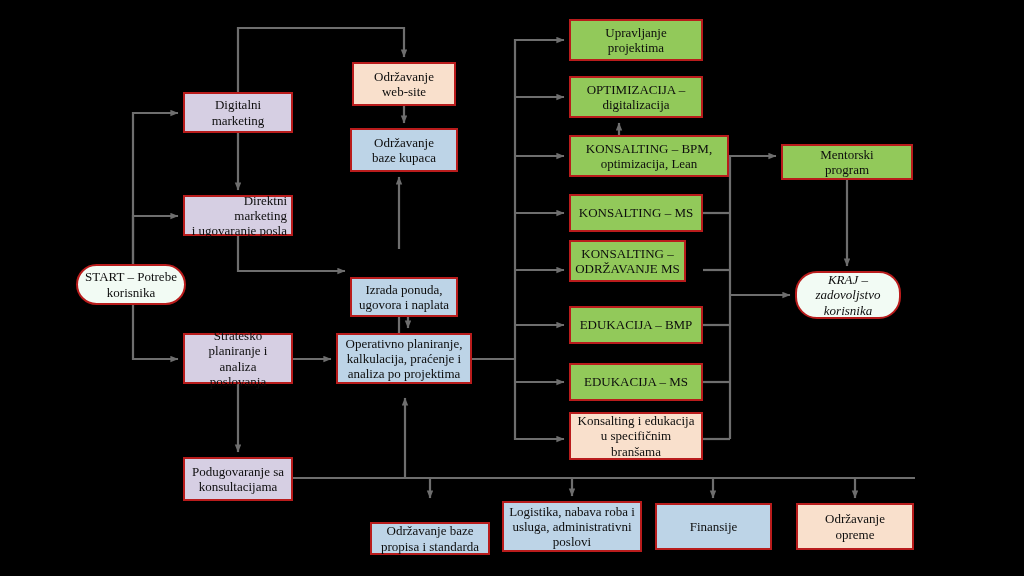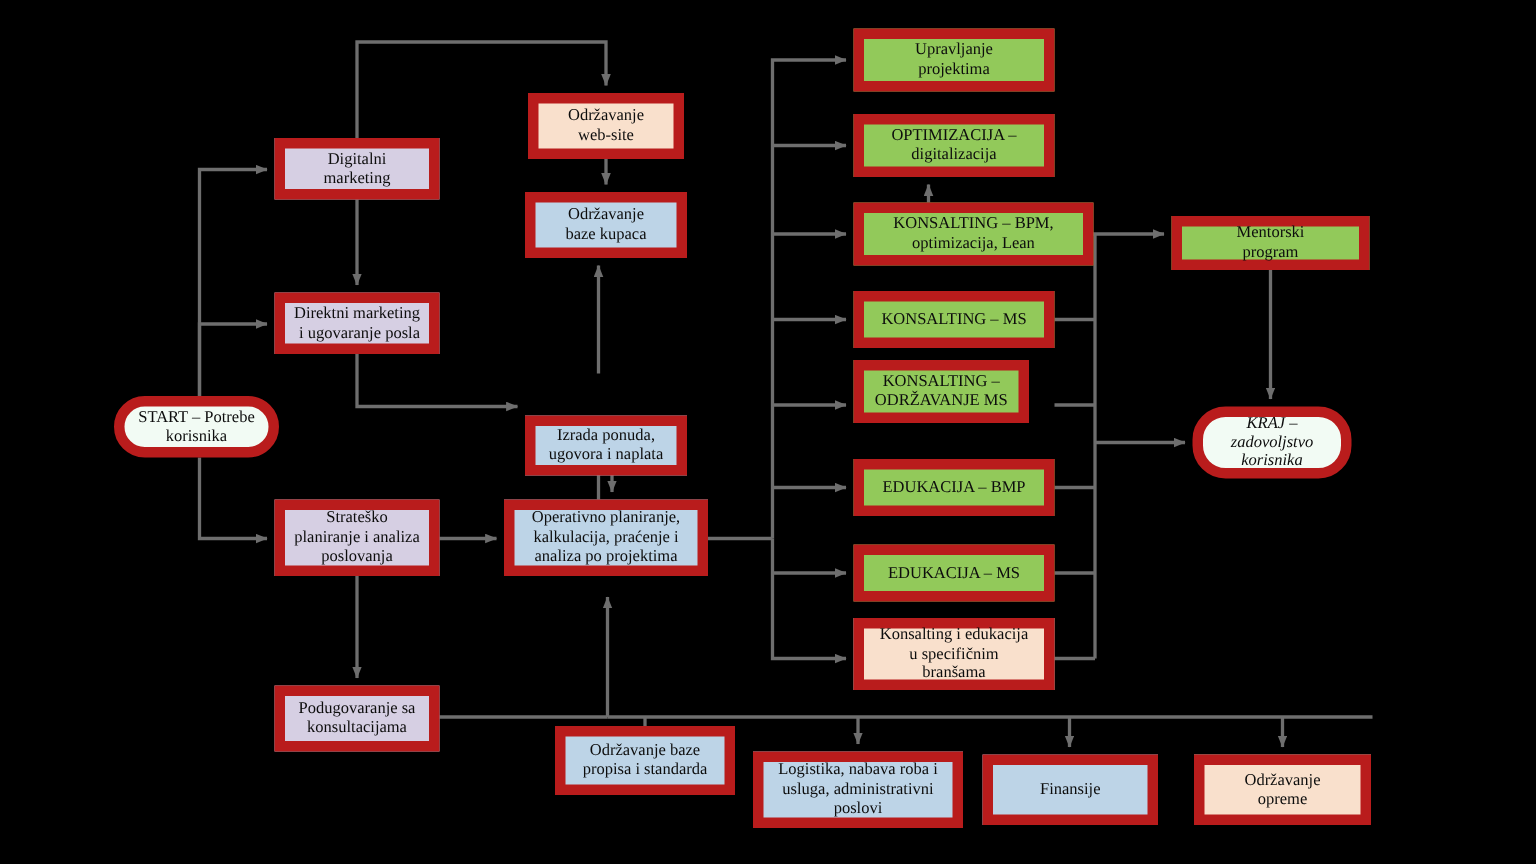--- a/index.html
+++ b/index.html
@@ -1,21 +1,21 @@
 <!DOCTYPE html>
 <html><head>
 <meta charset="utf-8">
 <style>
   html,body{margin:0;padding:0;background:#000;}
   body{width:1024px;height:576px;overflow:hidden;font-family:"Liberation Serif",serif;}
   #stage{position:relative;width:1024px;height:576px;background:#000;}
   svg#wires{position:absolute;left:0;top:0;width:1024px;height:576px;}
   .node{position:absolute;box-sizing:border-box;display:flex;align-items:center;
-        justify-content:center;text-align:center;border:7px solid #b91c1c;
-        color:#0d0d0d;font-size:11px;line-height:1.18;padding:2px 4px;}
+        justify-content:center;text-align:center;border:2px solid #b91c1c;
+        color:#0d0d0d;font-size:13px;line-height:1.18;padding:2px 4px;}
   .node span{display:block;white-space:pre-line;}
   .purple{background:#d6cfe3;}
   .blue{background:#bdd4e7;}
   .green{background:#92c95a;}
   .peach{background:#f9e0cc;}
   .terminal{background:#f2fbf4;border-radius:22px;}
 </style>
 </head>
 <body style="background: rgb(0, 0, 0);">
 
@@ -153,21 +153,21 @@
       </div>
       <div class="node green" style="left: 781px; top: 144px; width: 132px; height: 36px;">
         <span>Mentorski
 program</span>
       </div>
       <div class="node terminal terminal" style="left: 795px; top: 271px; width: 106px; height: 48px; font-style: italic;">
         <span>KRAJ –
 zadovoljstvo
 korisnika</span>
       </div>
-      <div class="node blue" style="left: 370px; top: 484px; width: 120px; height: 46px;">
+      <div class="node blue" style="left: 370px; top: 522px; width: 120px; height: 33px;">
         <span>Održavanje baze
 propisa i standarda</span>
       </div>
       <div class="node blue" style="left: 502px; top: 501px; width: 140px; height: 51px;">
         <span>Logistika, nabava roba i
 usluga, administrativni
 poslovi</span>
       </div>
       <div class="node blue" style="left: 655px; top: 503px; width: 117px; height: 47px;">
         <span>Finansije</span>

